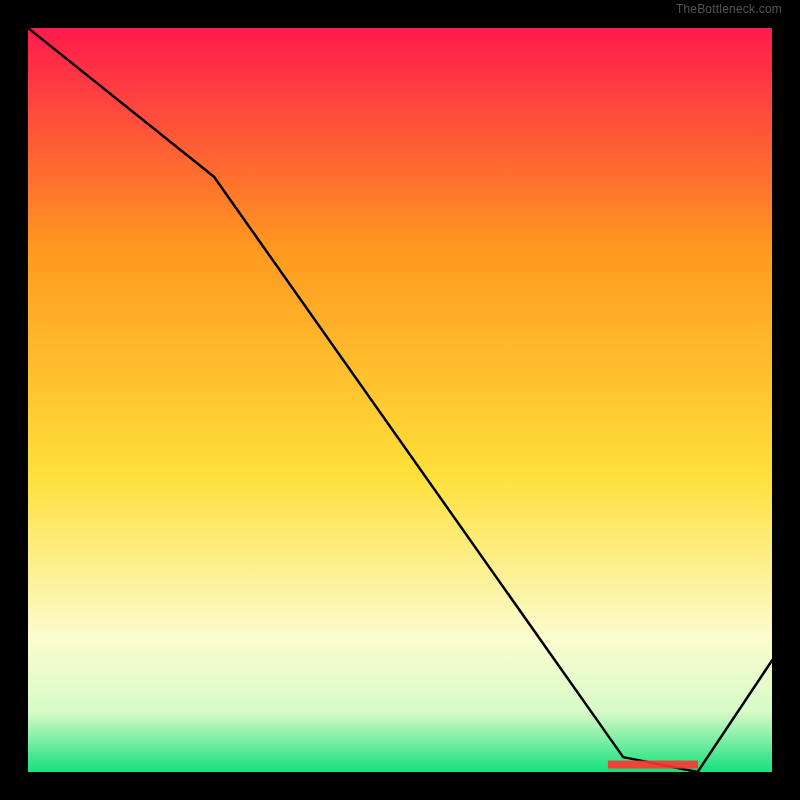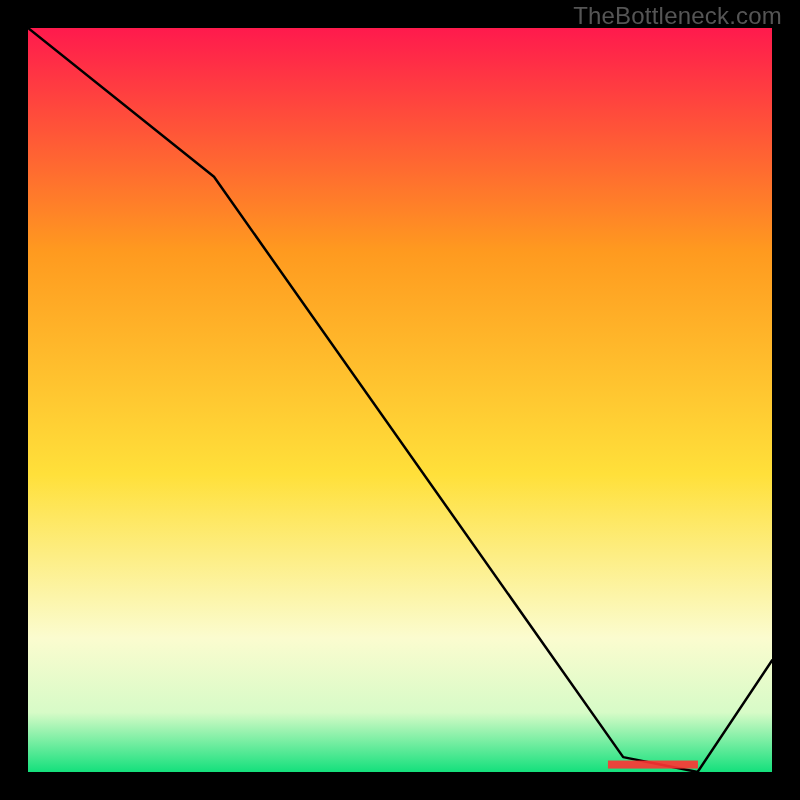--- a/index.html
+++ b/index.html
@@ -15,21 +15,21 @@
     position: relative;
     width: 800px;
     height: 800px;
     background: #000;
   }
   .watermark {
     position: absolute;
     top: 2px;
     right: 18px;
     color: #555;
-    font-size: 24px;
+    font-size: 12px;
     font-weight: 500;
     letter-spacing: 0.2px;
   }
   .plot-frame {
     position: absolute;
     left: 28px;
     top: 28px;
     width: 744px;   
     height: 744px;  
     background: #000;

